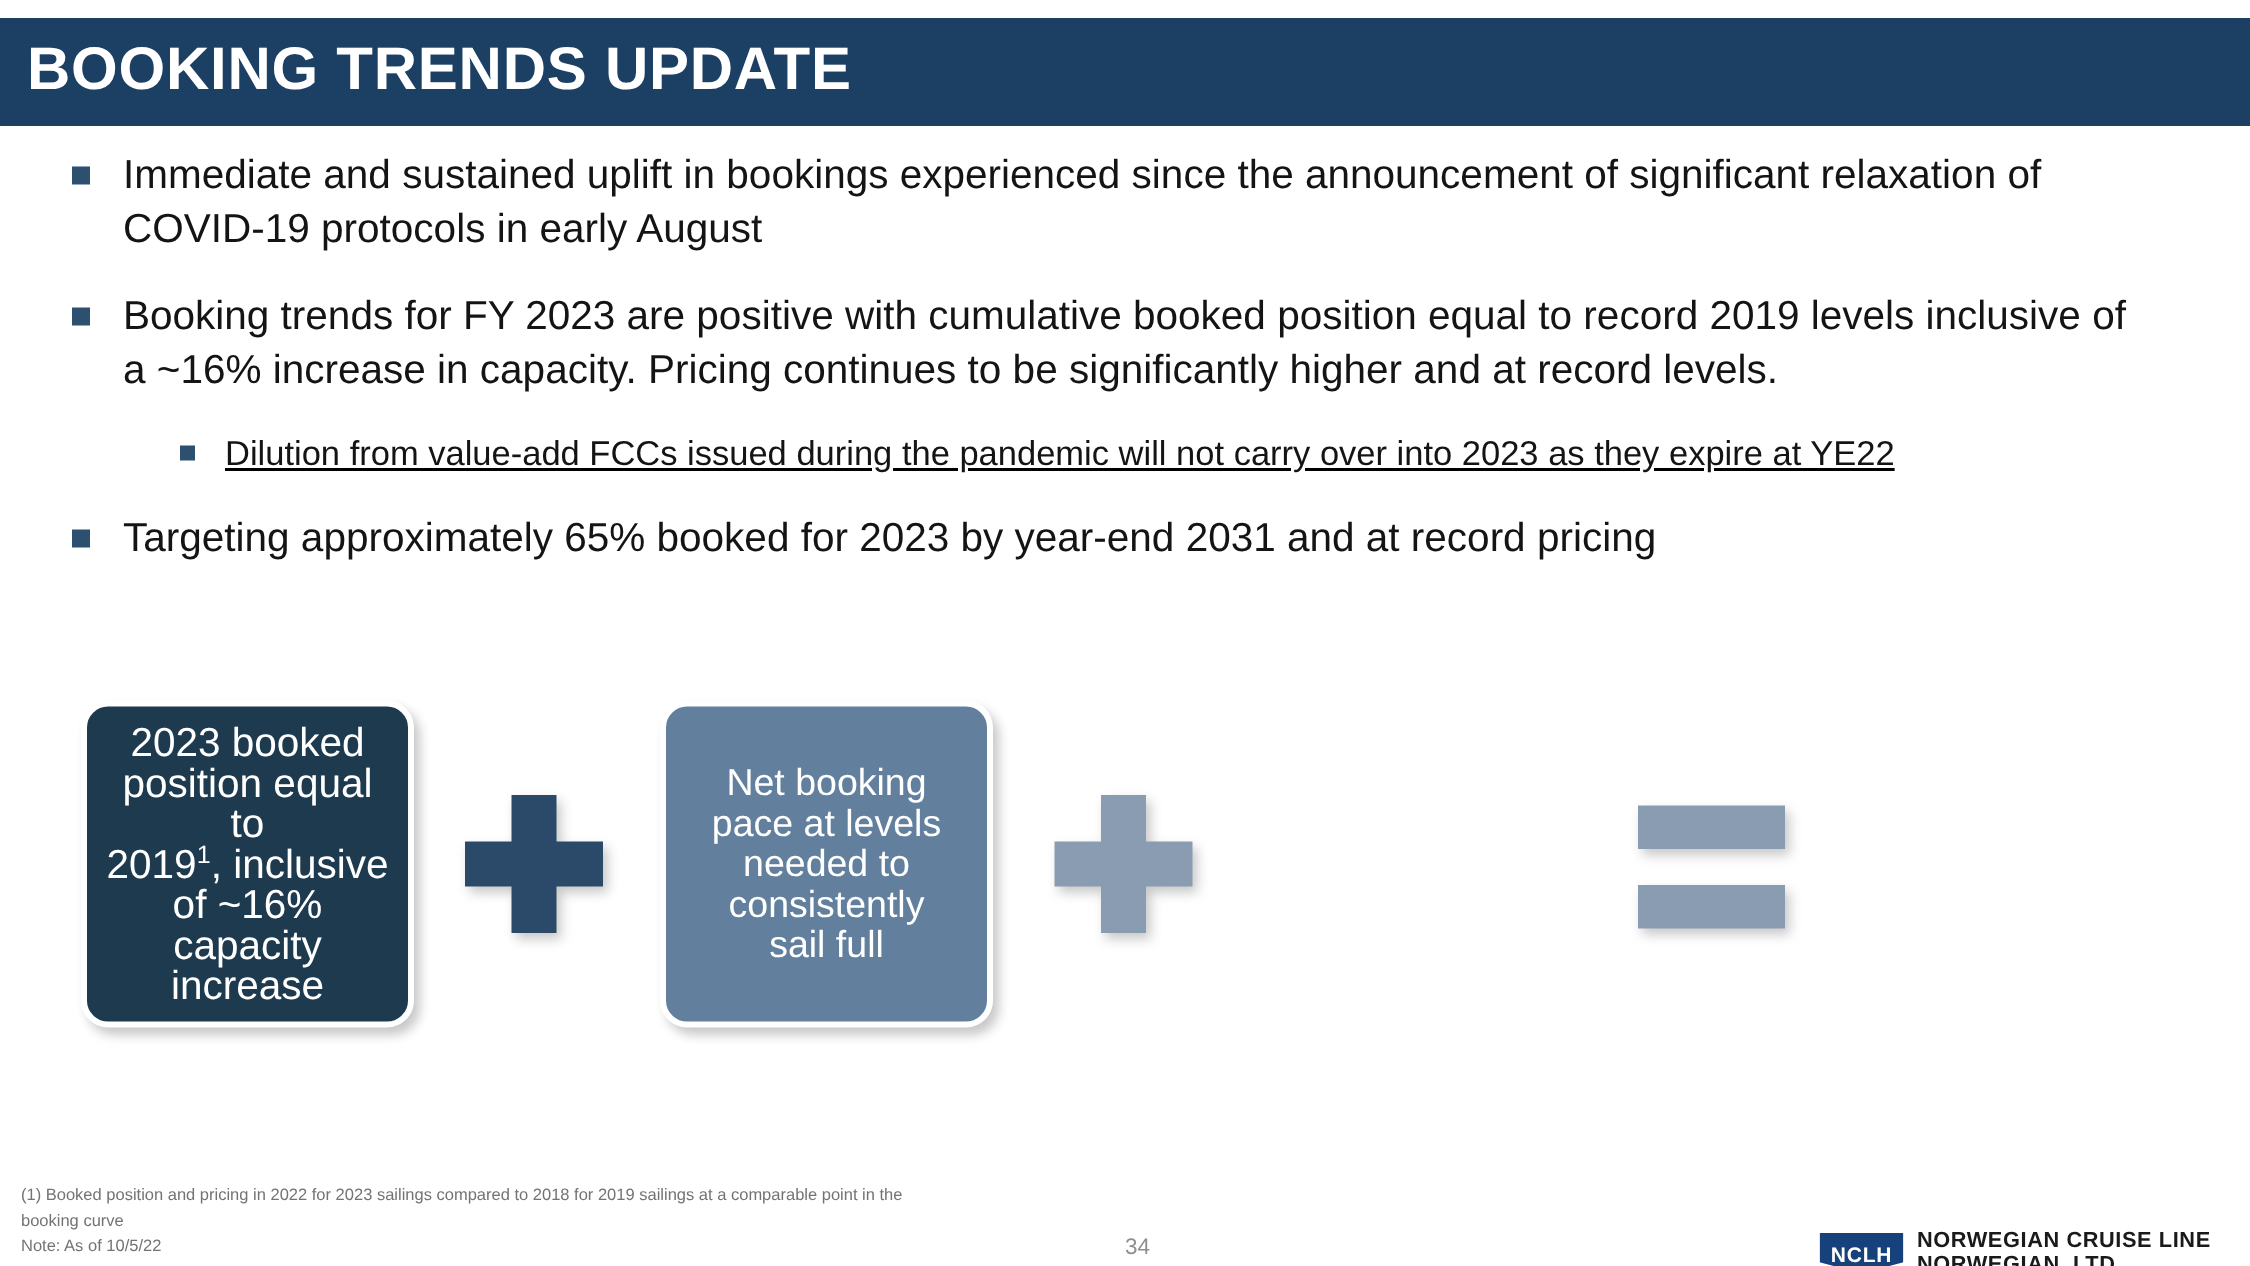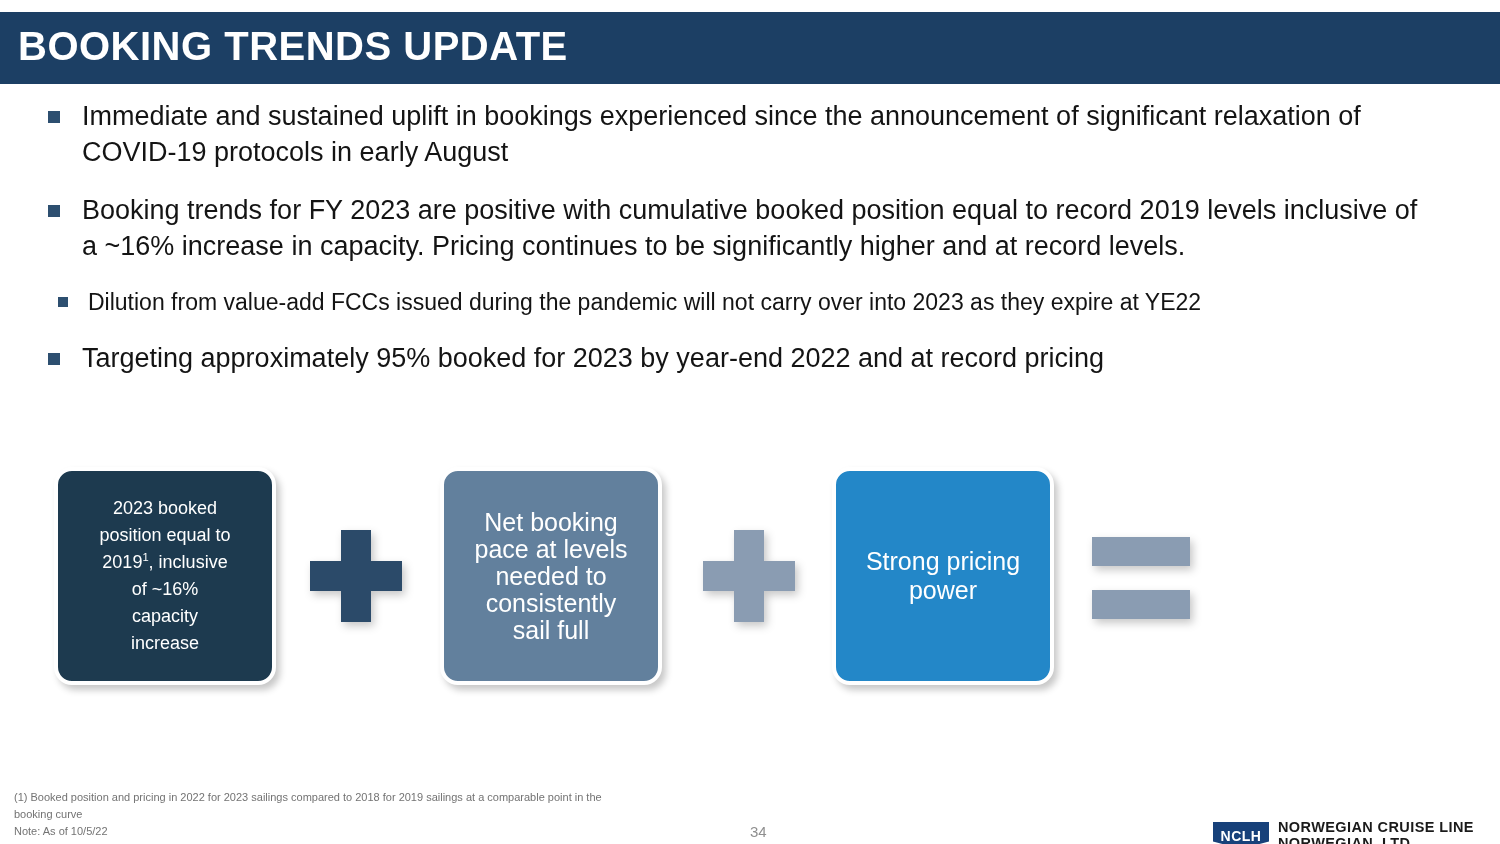--- a/index.html
+++ b/index.html
@@ -37,21 +37,21 @@
     position: absolute;
     left: 0; top: 98px;
     width: 1500px;
   }
   .bullet-row {
     position: relative;
     display: flex;
     align-items: flex-start;
   }
   .bullet-row.lvl1 { padding-left: 48px; margin-bottom: 22px; }
-  .bullet-row.lvl2 { padding-left: 58px; margin-bottom: 22px; }
+  .bullet-row.lvl2 { padding-left: 120px; margin-bottom: 22px; text-decoration: underline; }
 
   .bullet-marker {
     flex: 0 0 auto;
     background: #2d4f70;
     margin-top: 13px;
   }
   .lvl1 .bullet-marker { width: 12px; height: 12px; margin-right: 22px; }
   .lvl2 .bullet-marker { width: 10px; height: 10px; margin-right: 20px; margin-top: 11px; }
 
   .bullet-text {
@@ -77,21 +77,21 @@
     color: #ffffff;
     box-shadow: 4px 5px 7px rgba(0,0,0,0.22);
     border: 4px solid #ffffff;
   }
   .node .node-label {
     padding: 0 12px;
     font-weight: 300;
   }
 
   #node-1 { left: 54px;  top: 5px;  width: 222px; height: 218px; background: #1d3a4f; }
-  #node-1 .node-label { font-size: 18px; line-height: 27px; }
+  #node-1 .node-label { font-size: 27px; line-height: 27px; }
   #node-2 { left: 440px; top: 5px;  width: 222px; height: 218px; background: #62809d; }
   #node-2 .node-label { font-size: 25px; line-height: 27px; }
   #node-3 { left: 832px; top: 5px;  width: 222px; height: 218px; background: #2387c8; }
   #node-3 .node-label { font-size: 25px; line-height: 29px; }
   #node-4 { left: 1226px; top: 5px; width: 226px; height: 218px; background: #617e9b; }
   #node-4 .node-label { font-size: 30px; line-height: 35px; font-weight: bold; }
 
   .sup { font-size: 0.62em; vertical-align: super; line-height: 0; }
 
   
@@ -194,21 +194,21 @@
       <span class="bullet-text">Booking trends for FY 2023 are positive with cumulative booked position equal to record 2019 levels inclusive of a ~16% increase in capacity. Pricing continues to be significantly higher and at record levels.</span>
     </div>
 
     <div class="bullet-row lvl2">
       <span class="bullet-marker"></span>
       <span class="bullet-text">Dilution from value-add FCCs issued during the pandemic will not carry over into 2023 as they expire at YE22</span>
     </div>
 
     <div class="bullet-row lvl1">
       <span class="bullet-marker"></span>
-      <span class="bullet-text">Targeting approximately 95% booked for 2023 by year-end 2022 and at record pricing</span>
+      <span class="bullet-text">Targeting approximately 65% booked for 2023 by year-end 2031 and at record pricing</span>
     </div>
 
   </div>
 
   <div class="diagram">
 
     <div class="node" id="node-1">
       <div class="node-label">
         <span>2023 booked</span><br>
         <span>position equal to</span><br>
@@ -226,26 +226,20 @@
         <span>Net booking</span><br>
         <span>pace at levels</span><br>
         <span>needed to</span><br>
         <span>consistently</span><br>
         <span>sail full</span>
       </div>
     </div>
 
     <div class="op-plus" id="op-plus-2"></div>
 
-    <div class="node" id="node-3">
-      <div class="node-label">
-        <span>Strong pricing</span><br>
-        <span>power</span>
-      </div>
-    </div>
 
     <div class="op-equals">
       <span class="bar bar-top"></span>
       <span class="bar bar-bottom"></span>
     </div>
 
 
   </div>
 
   <div class="footnote">

